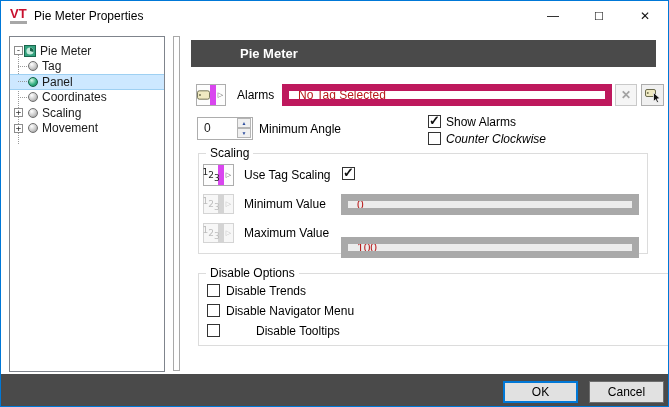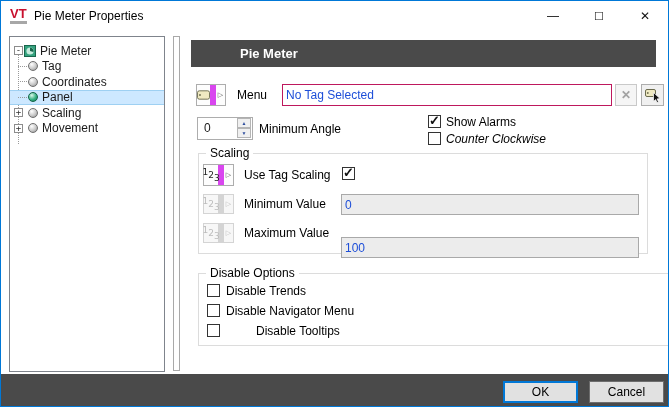--- a/index.html
+++ b/index.html
@@ -61,22 +61,22 @@
                          font-size:7px; color:#555; background:#fdfdfd;}
   .splitbtn.disabled { border-color:#d4d4d4; }
   .splitbtn.disabled .iconcell, .splitbtn.disabled .arrowcell { background:#f7f7f7; color:#bcbcbc; border-color:#d4d4d4;}
   .splitbtn.disabled .i123 { color:#bcbcbc; }
 
   .i123 { font-size:9px; color:#222; line-height:9px; white-space:nowrap; font-family:"DejaVu Sans", sans-serif;}
   .i123 .d1 { position:relative; top:-3px; }
   .i123 .d2 { position:relative; top:0px; }
   .i123 .d3 { position:relative; top:3px; }
 
-  input.txt { position:absolute; height:22px; border:1px solid #be185d; background:#fff;
-              font-family:"Liberation Sans", sans-serif; font-size:12px; padding:0 3px; color:#1d4ed8; }
+  input.txt { position:absolute; height:22px; border:7px solid #be185d; background:#fff;
+              font-family:"Liberation Sans", sans-serif; font-size:12px; padding:0 9px; color:#b91c1c; }
   input.txt.disabled { background:#ececec; border-color:#a9a9a9; height:21px; }
 
   .sqbtn { position:absolute; width:23px; height:22px; background:#f0f0f0; border:1px solid #adadad;
            display:flex; align-items:center; justify-content:center; }
   .sqbtn.flat { border-color:#c9c9c9; background:#f5f5f5; }
   .xglyph { color:#a2a2a2; font-weight:bold; font-size:12px; }
 
   .spinner { position:absolute; left:196px; top:116px; width:56px; height:23px;
              border:1px solid #adadad; background:#fff; }
   .spinner .val { position:absolute; left:6px; top:0; line-height:21px; }
@@ -121,29 +121,29 @@
           <circle cx="6" cy="6" r="3.6" fill="#c7ecdd"></circle>
           <path d="M6 6 L6 2.4 A3.6 3.6 0 0 1 9.4 7.1 Z" fill="#19654c"></path>
         </svg>
         <span class="tlabel">Pie Meter</span>
       </div>
       <div class="trow">
         <span class="stub"></span>
         <span class="sphere"></span>
         <span class="tlabel">Tag</span>
       </div>
-      <div class="trow">
-        <span class="stub"></span>
-        <span class="sphere"></span>
-        <span class="tlabel">Coordinates</span>
-      </div>
       <div class="trow sel">
         <span class="stub"></span>
         <span class="sphere green"></span>
         <span class="tlabel">Panel</span>
+      </div>
+      <div class="trow">
+        <span class="stub"></span>
+        <span class="sphere"></span>
+        <span class="tlabel">Coordinates</span>
       </div>
       <div class="trow">
         <span class="expbox">+</span>
         <span class="sphere"></span>
         <span class="tlabel">Scaling</span>
       </div>
       <div class="trow">
         <span class="expbox">+</span>
         <span class="sphere"></span>
         <span class="tlabel">Movement</span>
@@ -159,21 +159,21 @@
 
   <div class="splitbtn" style="left:195px; top:83px; width:30px;">
     <span class="iconcell">
       <svg width="14" height="10" viewBox="0 0 14 10">
         <rect x="0.5" y="0.5" width="13" height="9" rx="2" fill="#efe9c1" stroke="#6b6b4e"></rect>
         <circle cx="3.2" cy="5" r="1" fill="#6b6b4e"></circle>
       </svg>
     </span>
     <span class="arrowcell">▷</span>
   </div>
-  <span class="lbl" style="left:236px; top:83px;">Menu</span>
+  <span class="lbl" style="left:236px; top:83px;">Alarms</span>
   <input class="txt" style="left: 281px; top: 83px; width: 330px;" readonly="" value="No Tag Selected">
   <div class="sqbtn flat" style="left:614px; top:83px; width:22px;">
     <span class="xglyph">✕</span>
   </div>
   <div class="sqbtn" style="left:640px; top:83px;">
     <svg width="16" height="15" viewBox="0 0 16 15">
       <rect x="0.5" y="1.5" width="10" height="7" rx="1.5" fill="#efe9c1" stroke="#6b6b4e"></rect>
       <circle cx="2.8" cy="5" r="0.9" fill="#6b6b4e"></circle>
       <path d="M8.5 4.5 L8.5 13.6 L10.6 11.5 L12 14.6 L13.5 13.9 L12.1 10.9 L15 10.6 Z" fill="#111" stroke="#fff" stroke-width="0.7"></path>
     </svg>

